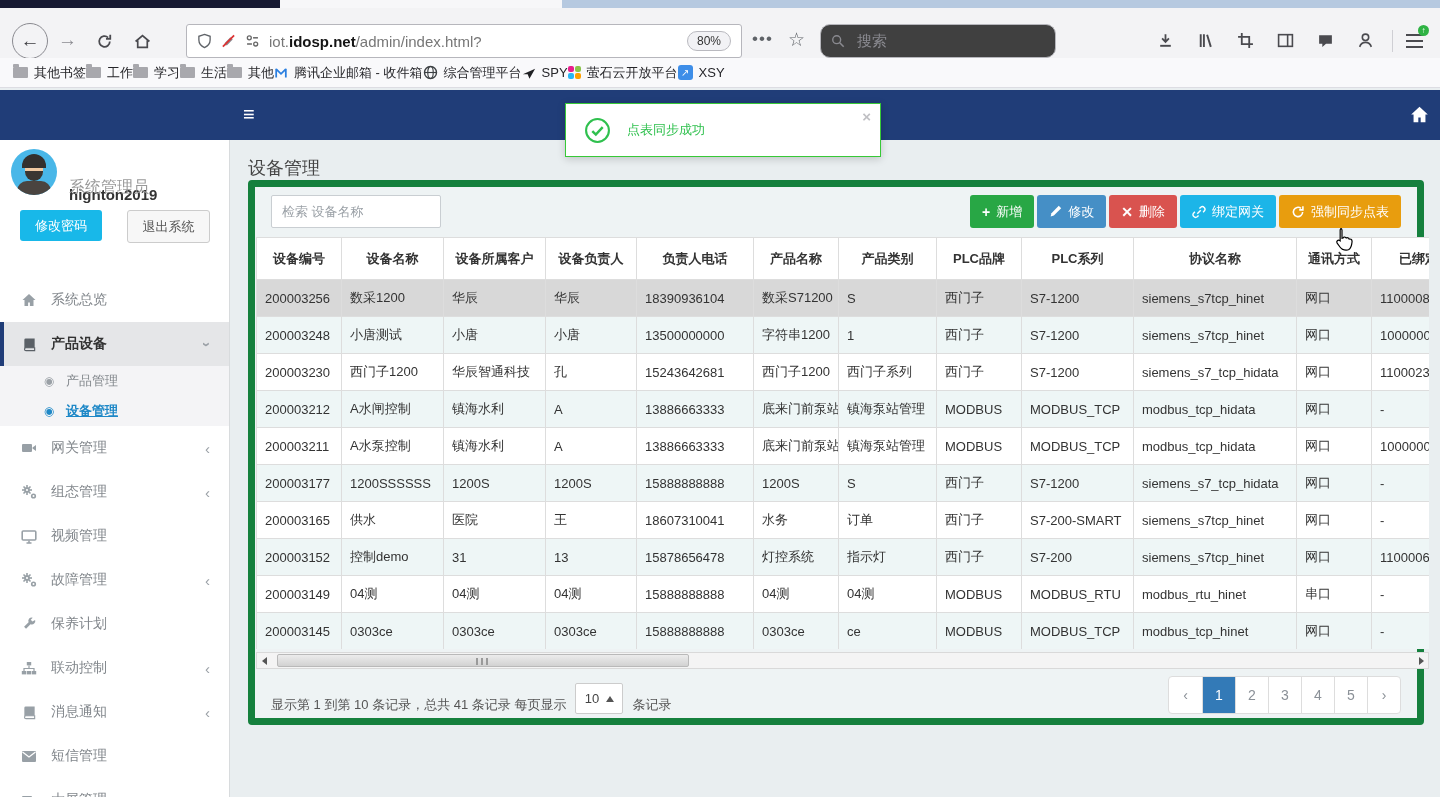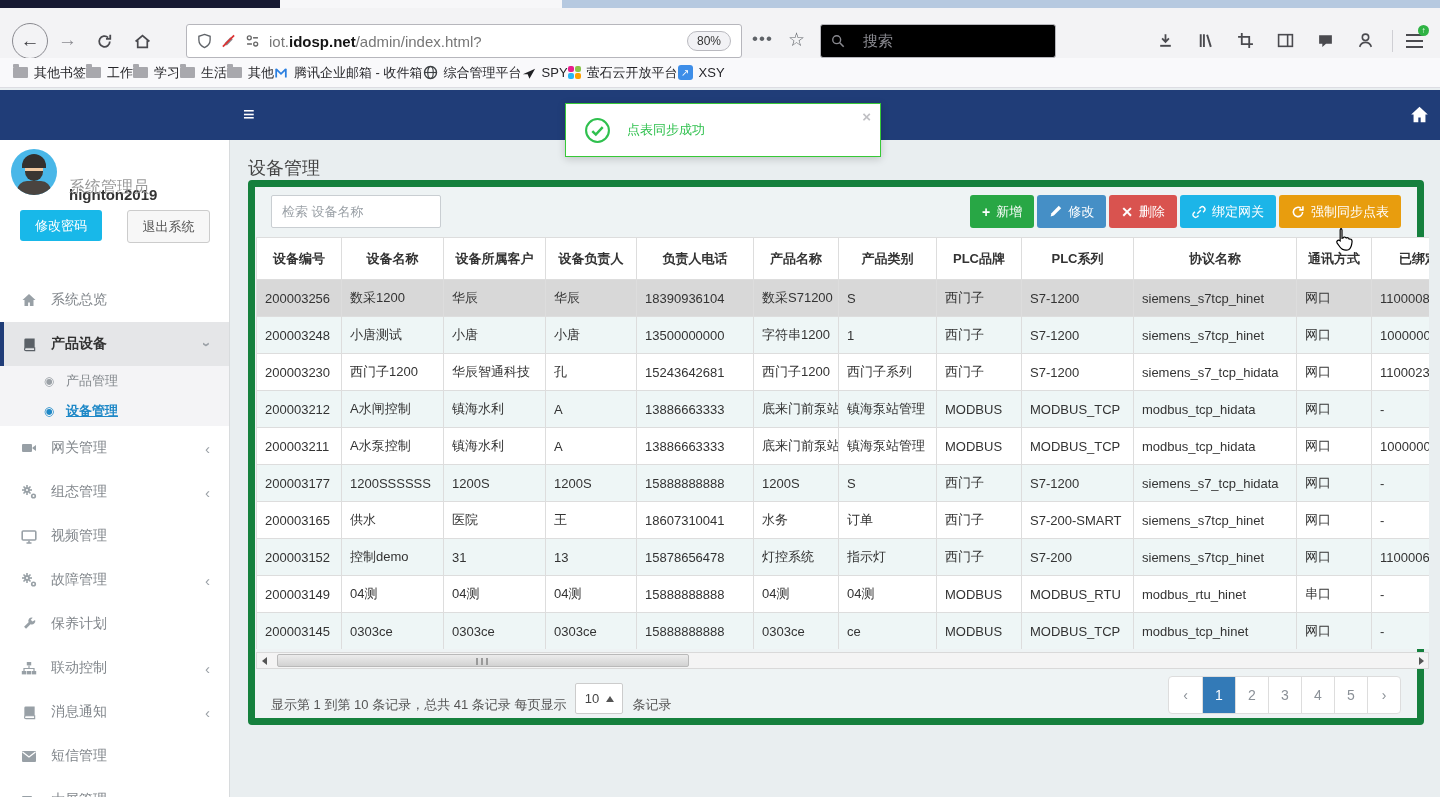--- a/index.html
+++ b/index.html
@@ -15,21 +15,21 @@
   .navbtn { position:absolute; top:25px; color:#4a4a4f; }
   .circ { position:absolute; left:12px; top:15px; width:36px; height:36px; border:1px solid #8a8a90; border-radius:50%; display:flex; align-items:center; justify-content:center; font-size:19px; color:#3a3a3e; background:transparent; }
   .fwd { left:58px; top:21px; font-size:19px; position:absolute; color:#8a8a90; }
   .ic16 { width:17px; height:17px; display:inline-block; }
   .urlbar { position:absolute; left:186px; top:16px; width:556px; height:34px; background:#fff; border:1px solid #b6b6bc; border-radius:3px; display:flex; align-items:center; padding:0 10px; gap:9px; }
   .urltext { font-size:15px; color:#777; white-space:nowrap; }
   .urltext b { color:#151515; font-weight:600; }
   .zoombadge { margin-left:auto; border:1px solid #b9b9bf; background:#f2f2f5; border-radius:10px; font-size:12px; color:#333; padding:2px 9px; }
   .overflow-dots { position:absolute; left:752px; top:21px; font-size:17px; color:#5f6368; letter-spacing:1px; }
   .star { position:absolute; left:788px; top:20px; font-size:19px; color:#5f6368; }
-  .chromesearch { position:absolute; left:820px; top:16px; width:236px; height:34px; background:#000000; border:1px solid #b6b6bc; border-radius:3px; display:flex; align-items:center; gap:18px; padding:0 10px; }
+  .chromesearch { position:absolute; left:820px; top:16px; width:236px; height:34px; background:#404040; border:1px solid #b6b6bc; border-radius:10px; display:flex; align-items:center; gap:12px; padding:0 10px; }
   .chromesearch .ph { color:#8a8a90; font-size:15px; }
   .ric { position:absolute; top:24px; width:18px; height:18px; }
   .tooldivider { position:absolute; left:1392px; top:22px; width:1px; height:22px; background:#cfcfd4; }
   .hamb { position:absolute; left:1406px; top:26px; width:17px; height:14px; }
   .hamb i { display:block; height:2px; background:#4a4a4f; margin-bottom:4px; }
   .hamb .badge { position:absolute; right:-6px; top:-9px; width:11px; height:11px; border-radius:50%; background:#2fb344; color:#fff; font-size:8px; line-height:11px; text-align:center; font-style:normal; }
   .bookmarks { position:absolute; left:0; top:58px; width:1440px; height:30px; background:#f9f9fb; border-bottom:1px solid #dddde3; display:flex; align-items:center; padding-left:13px; }
   .bm { display:flex; align-items:center; gap:6px; font-size:13px; color:#26262a; white-space:nowrap; }
   .ic-folder { width:15px; height:11px; background:#a8a8ad; border-radius:1px; position:relative; flex:0 0 auto; }
   .ic-folder::before { content:""; position:absolute; top:-3px; left:0; width:6px; height:3px; background:#a8a8ad; border-radius:1px 1px 0 0; }

